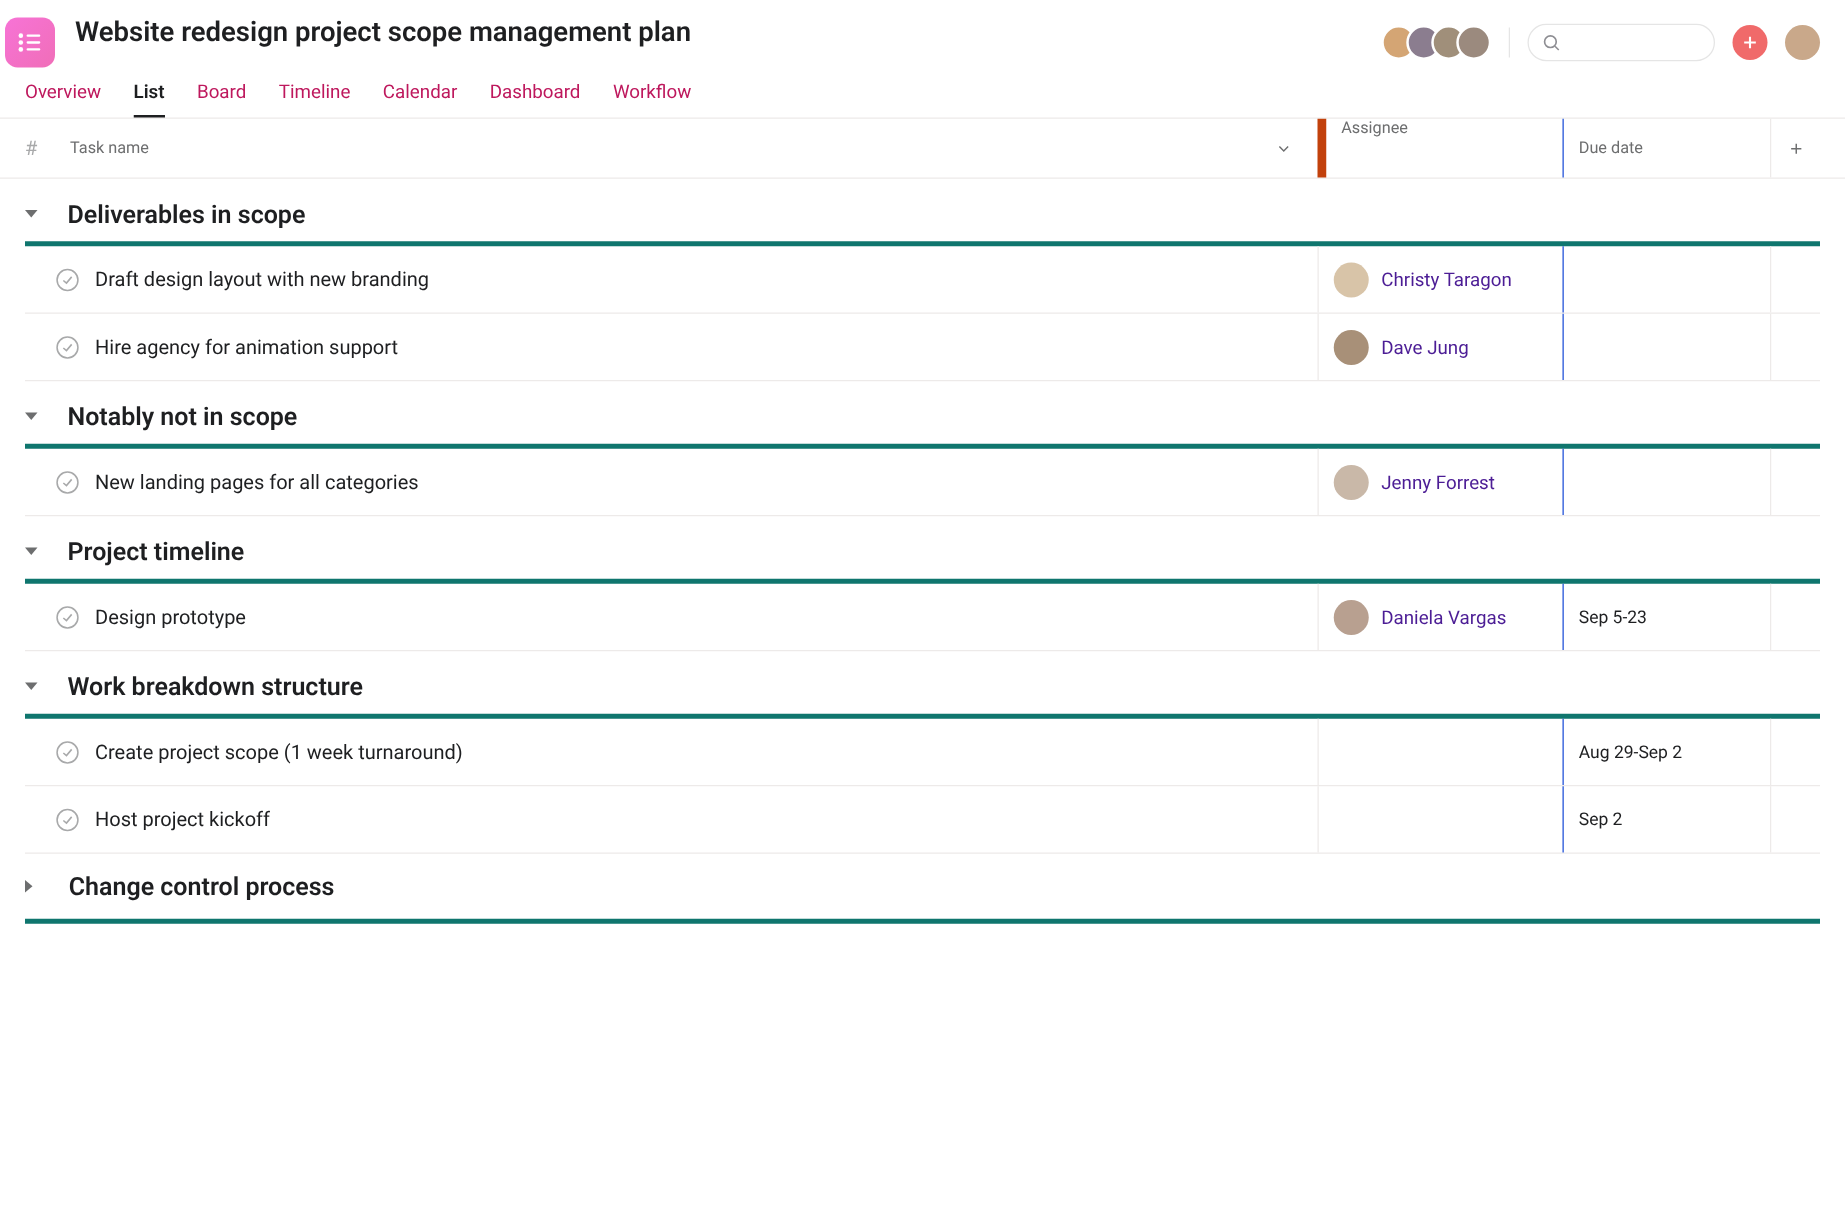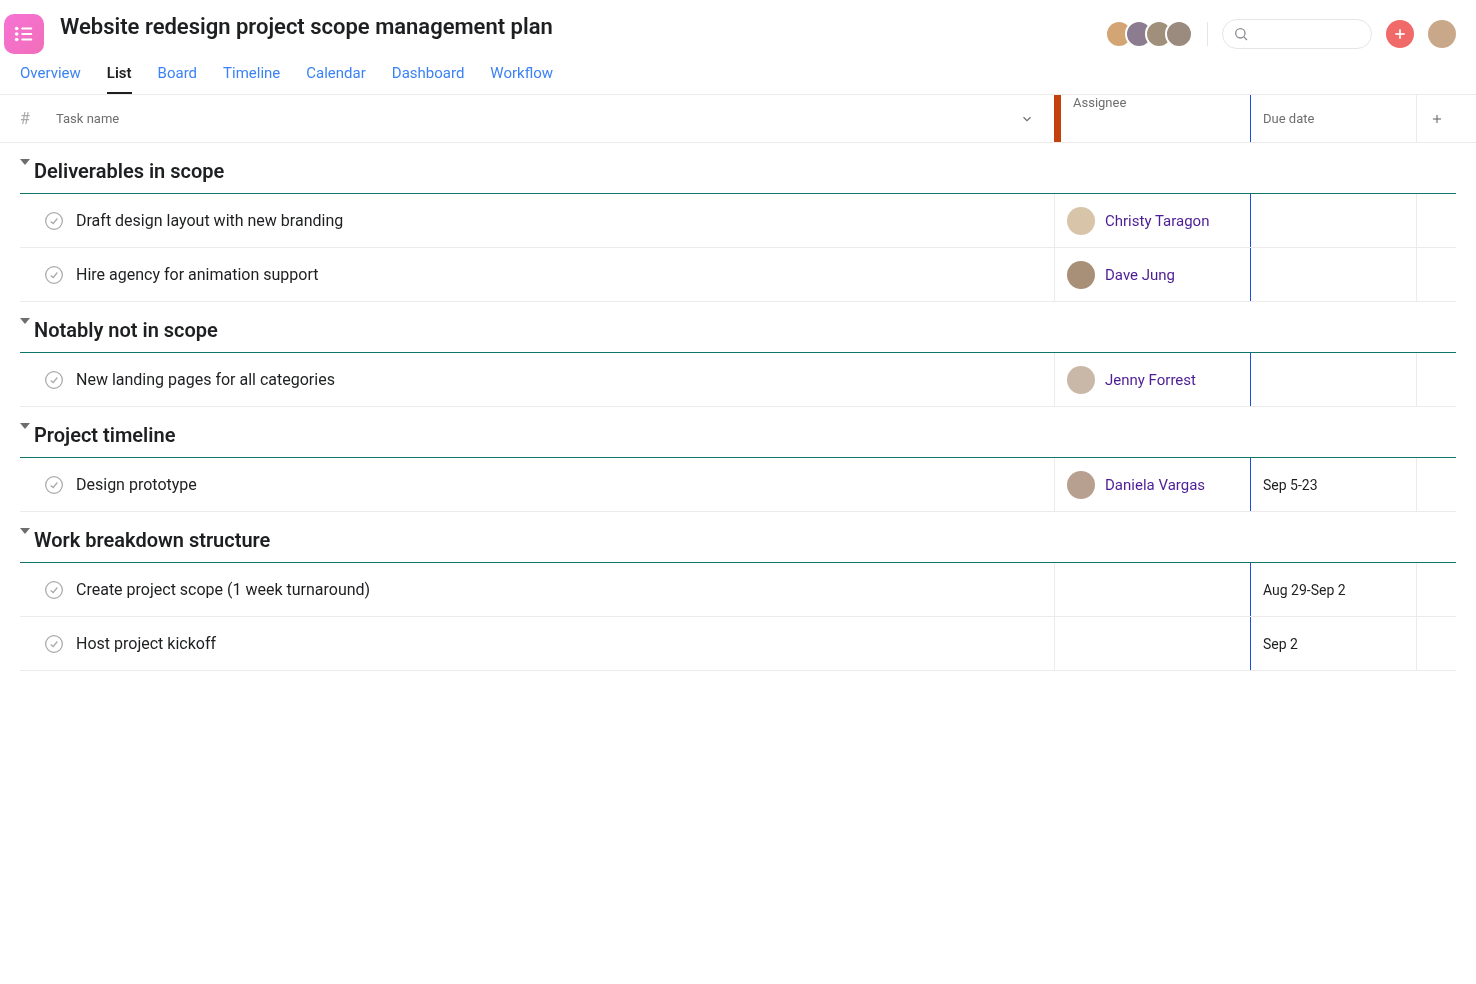--- a/index.html
+++ b/index.html
@@ -113,21 +113,21 @@
       background: #c9a88a;
     }
     .tabs {
       display: flex;
       gap: 26px;
       padding: 10px 20px 0 20px;
       border-bottom: 1px solid #edeae9;
     }
     .tab {
       font-size: 15px;
-      color: #3b82f6;
+      color: #be185d;
       padding-bottom: 12px;
       cursor: pointer;
       position: relative;
     }
     .tab.active {
       color: #1e1f21;
       font-weight: 600;
     }
     .tab.active::after {
       content: "";
@@ -194,24 +194,25 @@
       height: 14px;
       stroke: #6d6e6f;
       stroke-width: 2;
       fill: none;
     }
     .content {
       padding: 0 20px;
     }
     .section-header {
       display: flex;
-      gap: 4px;
+      align-items: center;
+      gap: 24px;
       padding: 16px 0 10px 0;
       cursor: pointer;
-      border-bottom: 1px solid #0f766e;
+      border-bottom: 4px solid #0f766e;
     }
     .section-header.collapsed {
       padding: 14px 0;
     }
     .section-caret {
       width: 0;
       height: 0;
       border-left: 5px solid transparent;
       border-right: 5px solid transparent;
       border-top: 6px solid #6d6e6f;
@@ -479,14 +480,18 @@
           </svg>
       </div>
       <div class="task-name">Host project kickoff</div>
     </div>
     <div class="task-assignee"></div>
     <div class="task-due">Sep 2</div>
     <div class="task-end"></div>
   </div>
 
 
+  <div class="section-header collapsed">
+    <div class="section-caret collapsed"></div>
+    <div class="section-title">Change control process</div>
+  </div>
 
 </div>
 
 </body></html>

